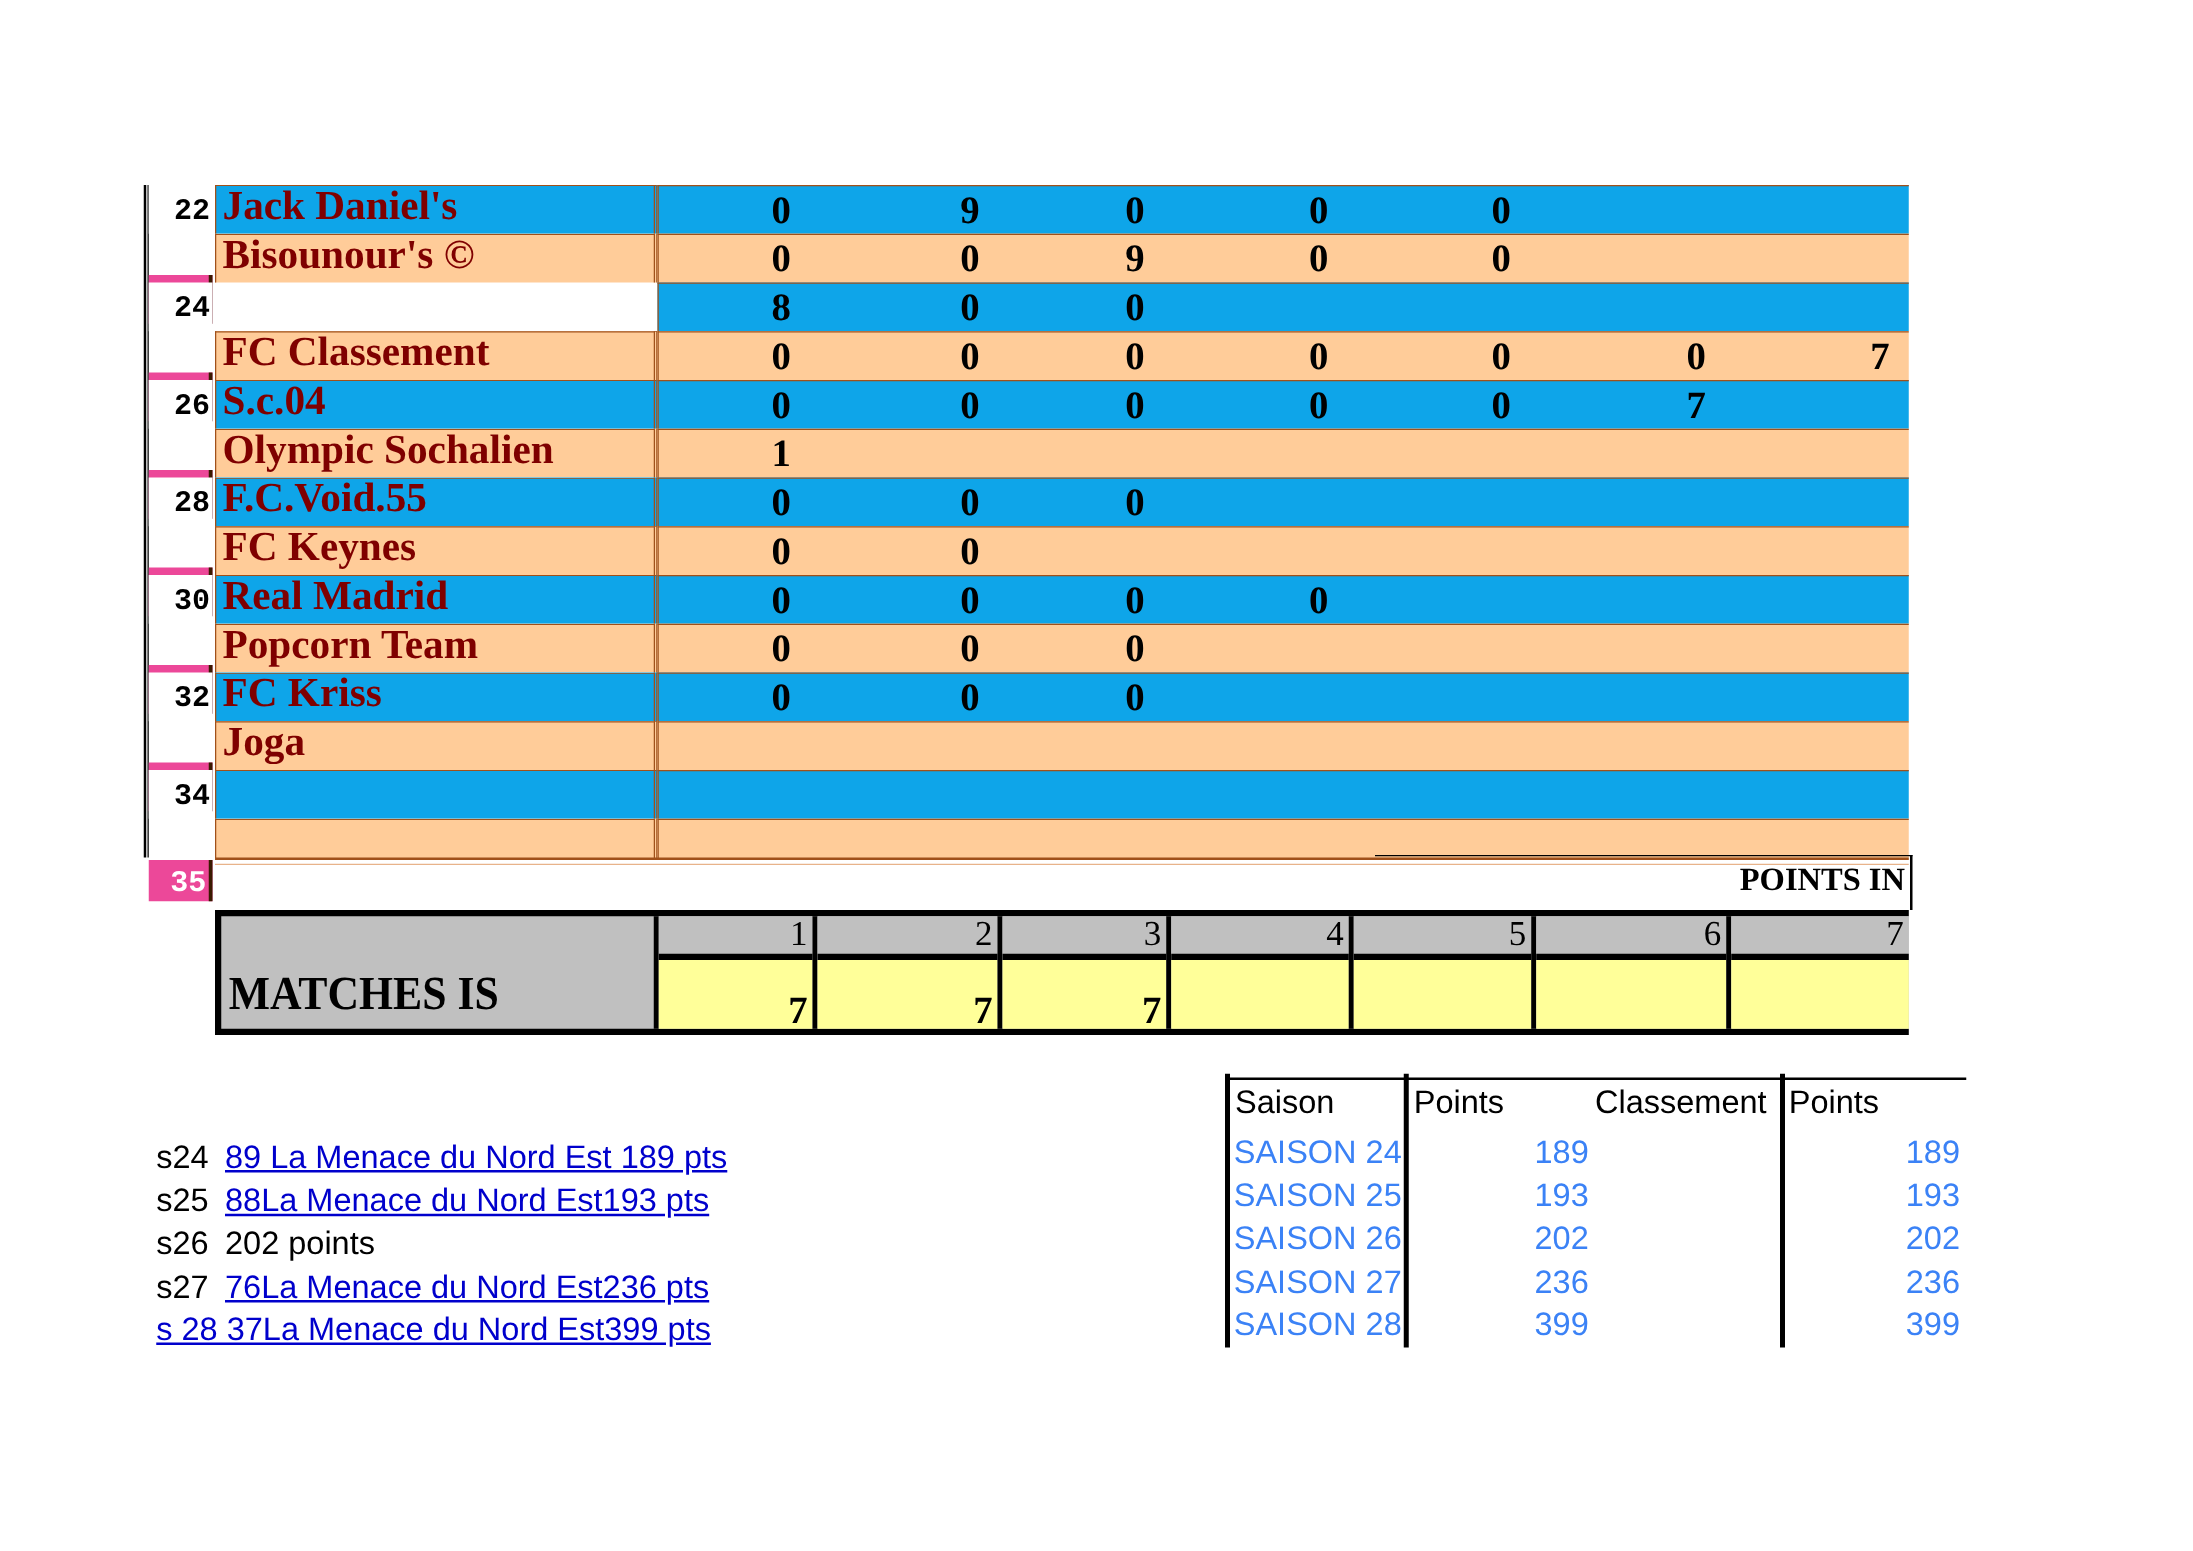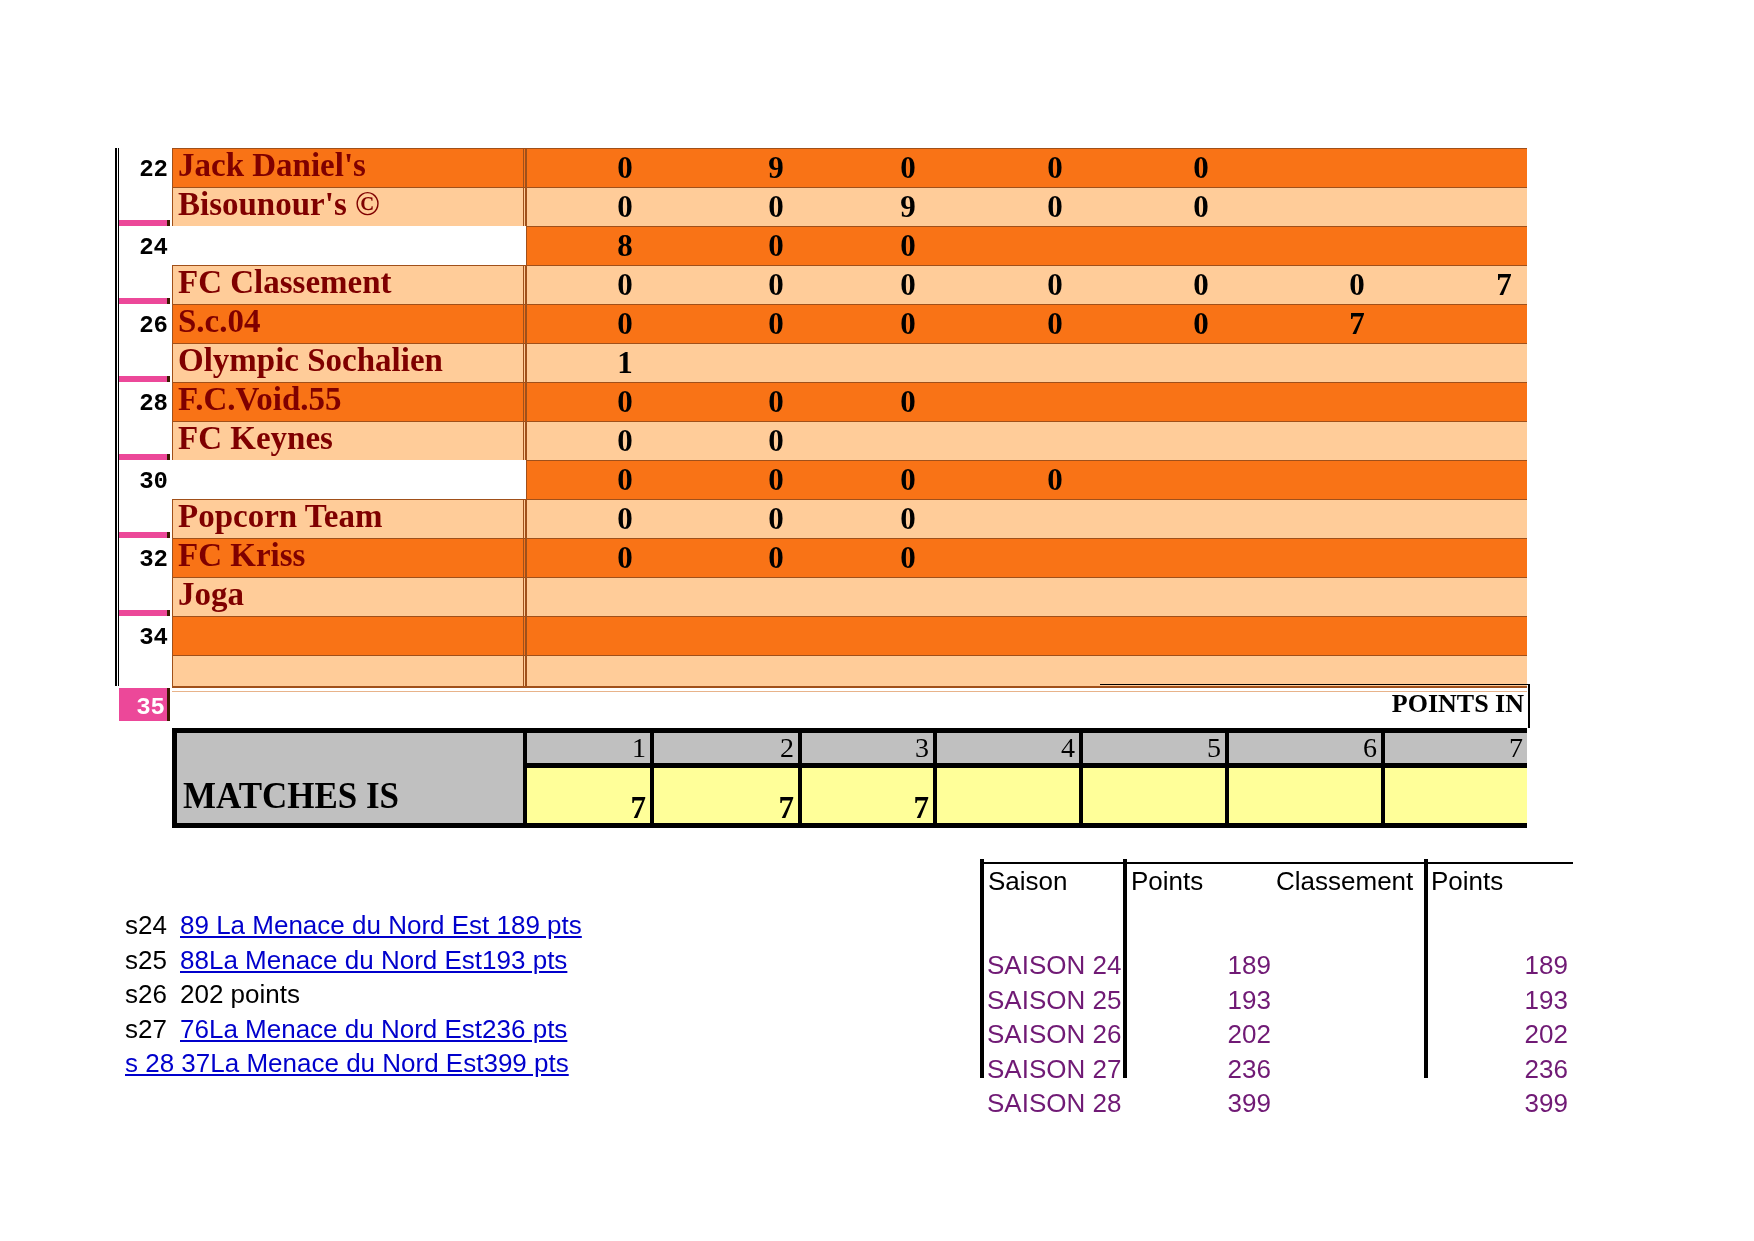--- a/index.html
+++ b/index.html
@@ -10,21 +10,21 @@
   #ranking { left:115px; top:148px; width:1412px; }
   .rleft-line { position:absolute; left:115px; top:148px; width:4px; height:538px; border-left:2px solid #000; border-right:1px solid #000; box-sizing:border-box; }
   .row { position:absolute; left:0; height:39px; width:1412px; }
   .rank { position:absolute; left:4px; top:0; width:51px; height:39px; text-align:right; padding-right:2px; box-sizing:border-box;
           font-family:Liberation Mono, monospace; font-weight:bold; font-size:24px; line-height:44px; color:#000; background:#fff; }
   .row.dark .rank { background:#ec4899; color:#fff; border-right:3px solid #3a1a00;margin-top:33px; }
   .team { position:absolute; left:57px; top:0; width:354px; height:39px; box-sizing:border-box;
           border-top:1px solid #a0501a; border-left:1px solid #a0501a; border-right:3px double #a0501a;
           font-family:"Liberation Serif", serif; font-weight:bold; font-size:33px; line-height:32px; color:#7f0000; padding-left:5px; white-space:nowrap; }
   .cells { position:absolute; left:411px; top:0; width:1001px; height:39px; box-sizing:border-box; border-top:1px solid #a0501a; border-left:1px solid #a0501a; }
-  .row.light .team, .row.light .cells { background:#f97316; }
+  .row.light .team, .row.light .cells { background:#0ea5e9; }
   .row.dark .team, .row.dark .cells { background:#ffcc99; }
   .val { position:absolute; top:0; width:40px; text-align:center; font-family:"Liberation Serif", serif; font-weight:bold; font-size:31px; line-height:38px; color:#000; }
   .bottom-rule { position:absolute; left:57px; top:538px; width:1355px; height:6px; border-top:2px solid #a0501a; border-bottom:1px solid #e8b38a; box-sizing:border-box; }
 
   
   #points-in { left:1100px; top:684px; width:430px; height:44px; border-right:2px solid #000; border-top:1px solid #000; }
   #points-in span { position:absolute; right:4px; top:4px; font-family:"Liberation Serif", serif; font-weight:bold; font-size:26px; color:#000; }
 
   
   #matches { left:172px; top:728px; width:1355px; height:100px; background:#c0c0c0; border-top:5px solid #000; border-bottom:5px solid #000; border-left:5px solid #000; }
@@ -35,21 +35,21 @@
 
   
   .season-line { position:absolute; left:125px; height:34px; font-family:"Liberation Sans", sans-serif; font-size:26px; line-height:34px; color:#000; white-space:nowrap; }
   .season-line .code { display:inline-block; width:55px; }
   .season-line a { color:#0000cc; text-decoration:underline; }
 
   
   #saison-table { left:980px; top:862px; width:593px; height:214px; border-top:2px solid #000000; }
   .scol-line { position:absolute; top:-5px; width:4px; height:219px; background:#000; }
   .shead { position:absolute; top:2px; font-family:"Liberation Sans", sans-serif; font-size:26px; line-height:30px; color:#000; }
-  .srow { position:absolute; left:0; width:593px; height:34px; font-family:"Liberation Sans", sans-serif; font-size:26px; line-height:34px; color:#701a75;margin-top:44px; }
+  .srow { position:absolute; left:0; width:593px; height:34px; font-family:"Liberation Sans", sans-serif; font-size:26px; line-height:34px; color:#3b82f6; }
   .srow .s-name { position:absolute; left:7px; width:138px; overflow:hidden; white-space:nowrap; }
   .srow .s-pts { position:absolute; left:149px; width:142px; text-align:right; }
   .srow .s-pts2 { position:absolute; left:448px; width:140px; text-align:right; }
 </style>
 </head>
 <body>
 
 <div class="rleft-line"></div>
 <div id="ranking" class="abs">
   <div class="row light" style="top:0px">
@@ -150,20 +150,21 @@
       <div class="val" style="left:229px">0</div>
       <div class="val" style="left:361px"></div>
       <div class="val" style="left:508px"></div>
       <div class="val" style="left:654px"></div>
       <div class="val" style="left:810px"></div>
       <div class="val" style="left:957px"></div>
     </div>
   </div>
   <div class="row light" style="top:312px">
     <div class="rank">30</div>
+    <div class="team">Real Madrid</div>
     <div class="cells">
       <div class="val" style="left:78px">0</div>
       <div class="val" style="left:229px">0</div>
       <div class="val" style="left:361px">0</div>
       <div class="val" style="left:508px">0</div>
       <div class="val" style="left:654px"></div>
       <div class="val" style="left:810px"></div>
       <div class="val" style="left:957px"></div>
     </div>
   </div>

